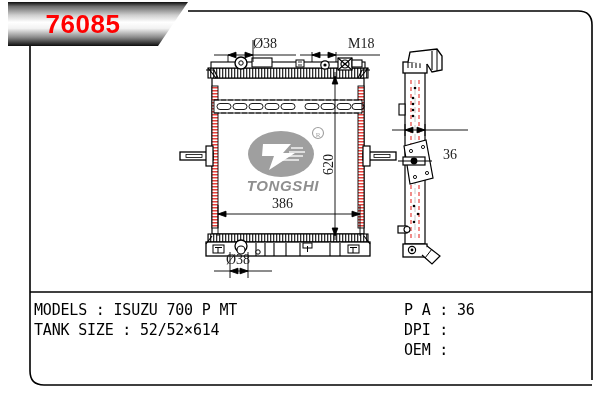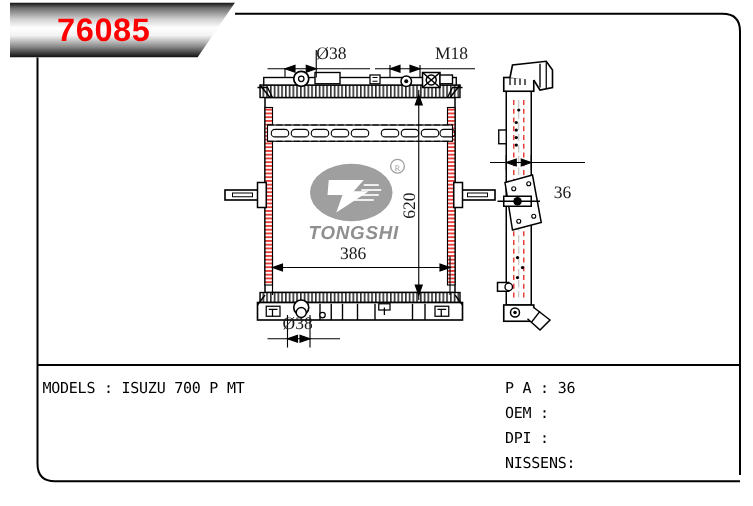--- a/index.html
+++ b/index.html
@@ -101,21 +101,21 @@
     height: 113px;
   }
   .info-col {
     position: absolute;
     top: 8px;
   }
   #info-left  { left: 34px; }
   #info-right { left: 404px; }
   .info-line {
     font-family: "DejaVu Sans Mono", monospace;
-    font-size: 12px;
+    font-size: 15px;
     color: #000000;
     line-height: 20px;
     height: 20px;
     white-space: pre;
     letter-spacing: -0.2px;
   }
 </style>
 </head>
 <body>
 
@@ -386,22 +386,22 @@
     <div class="dim" style="left:272px; top:196px;">386</div>
 
     <div class="dim" style="left:226px; top:252px;">Ø38</div>
 
     <div class="dim" style="left:443px; top:115px;margin-top:32px;">36</div>
   </div>
 
   <div id="info">
     <div class="info-col" id="info-left">
       <div class="info-line">MODELS : ISUZU 700 P MT</div>
+      <div class="info-line">TANK SIZE : 52/52×614</div>
     </div>
     <div class="info-col" id="info-right">
       <div class="info-line">P A : 36</div>
+      <div class="info-line">DPI :</div>
       <div class="info-line">OEM :</div>
-      <div class="info-line">DPI :</div>
-      <div class="info-line">NISSENS:</div>
     </div>
   </div>
 
 </div>
 
 </body></html>

